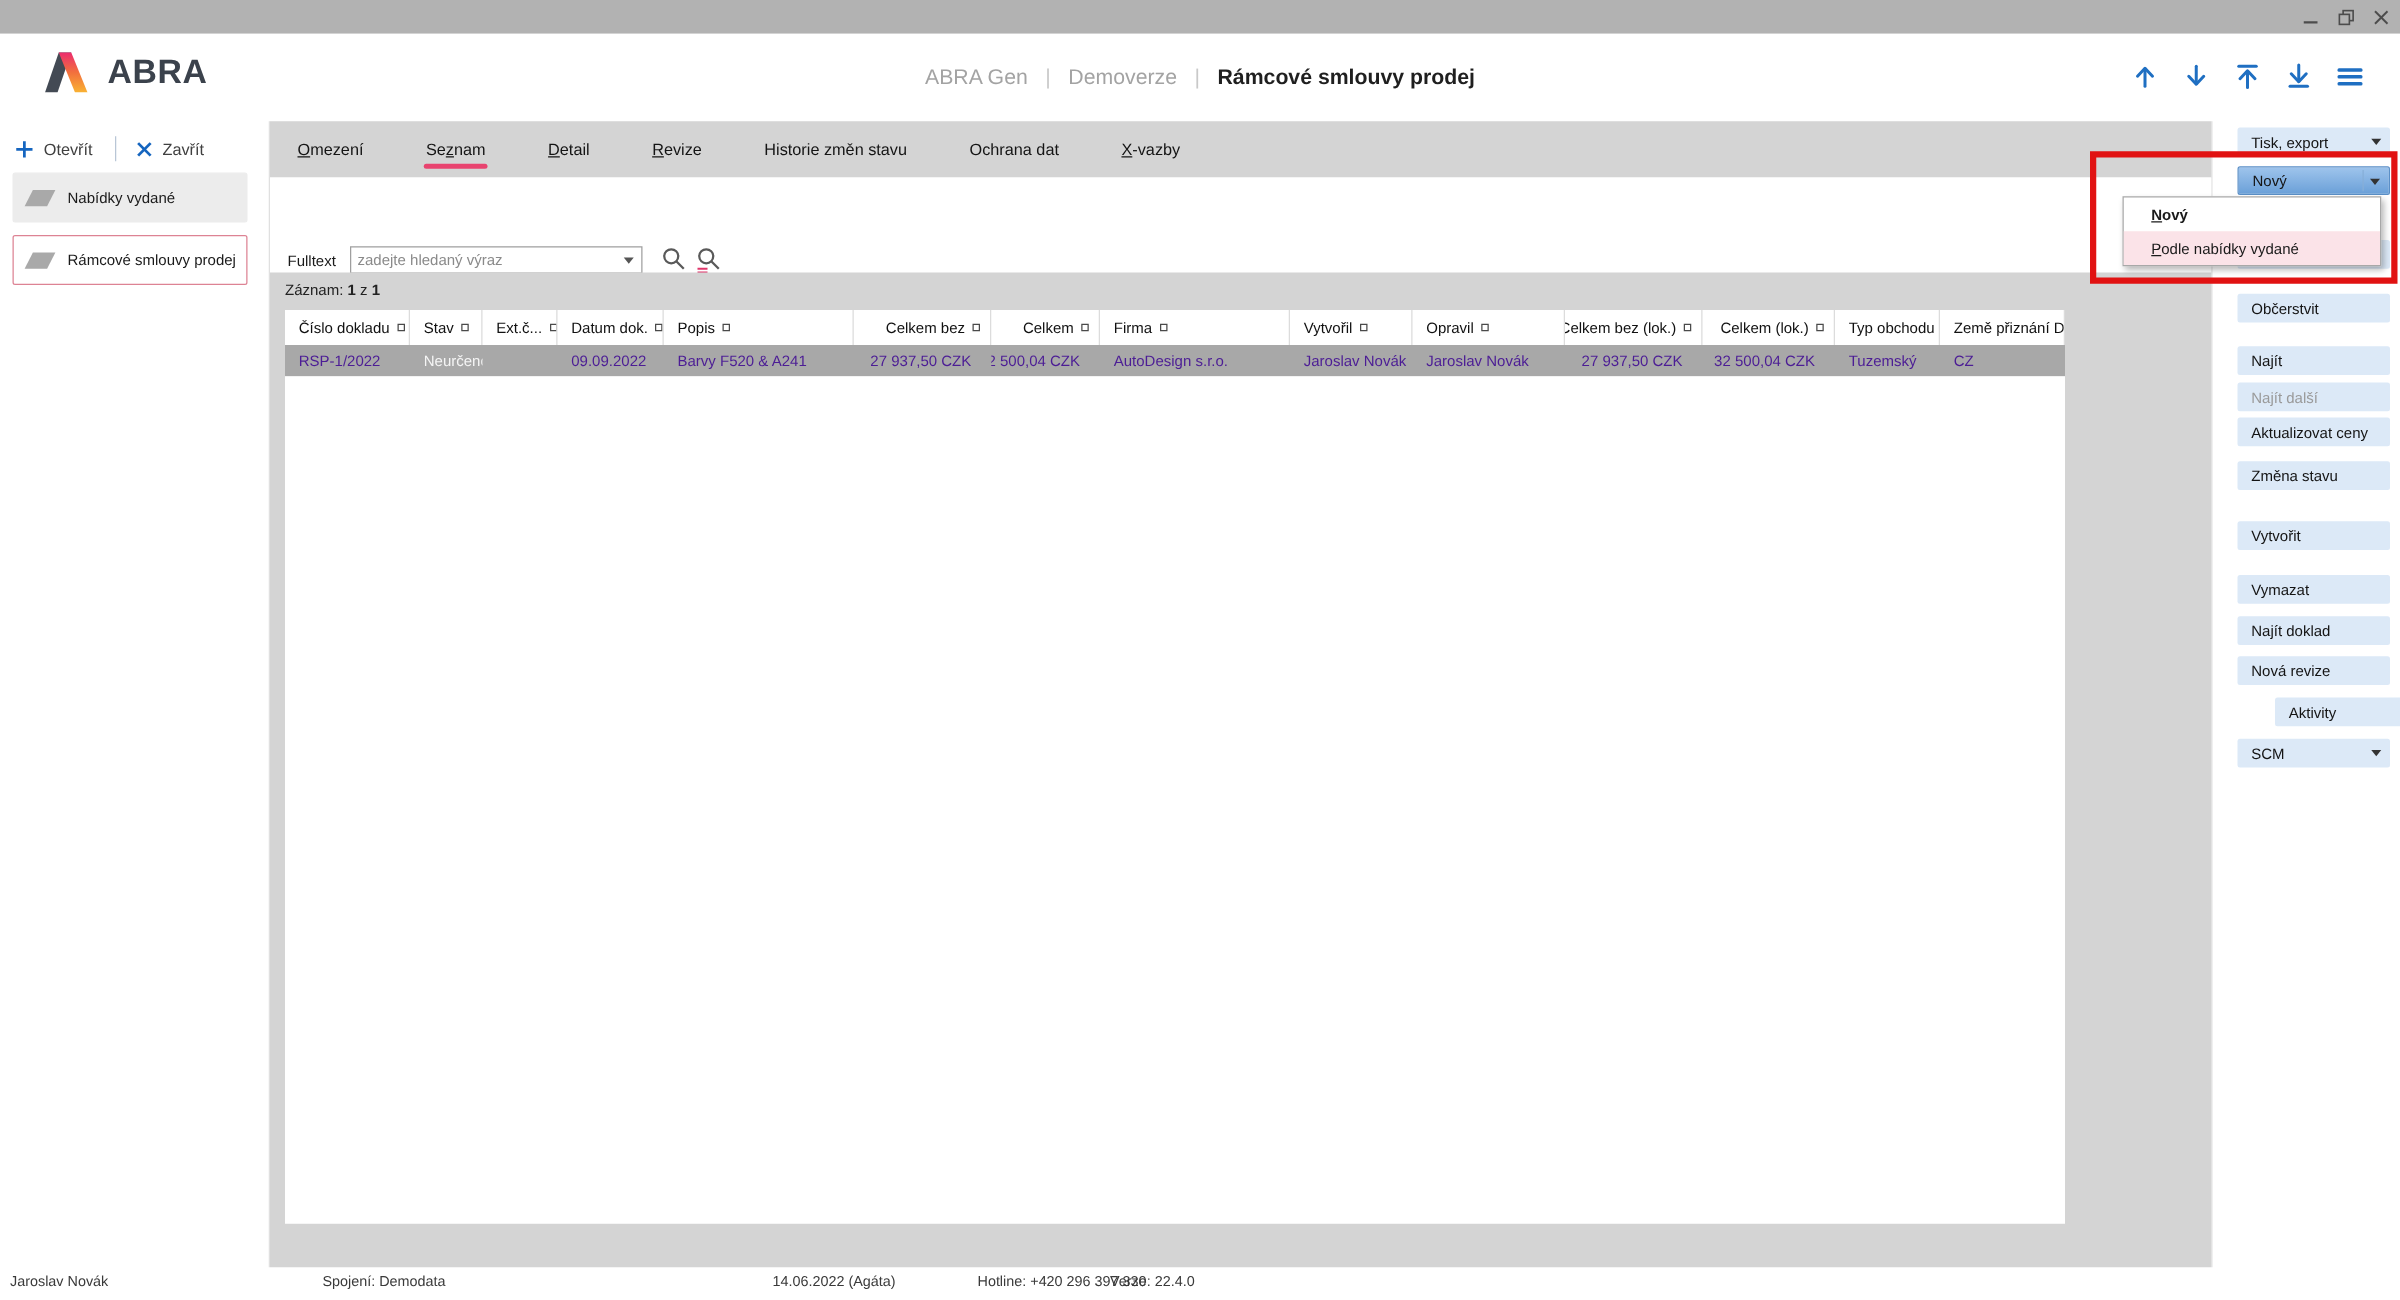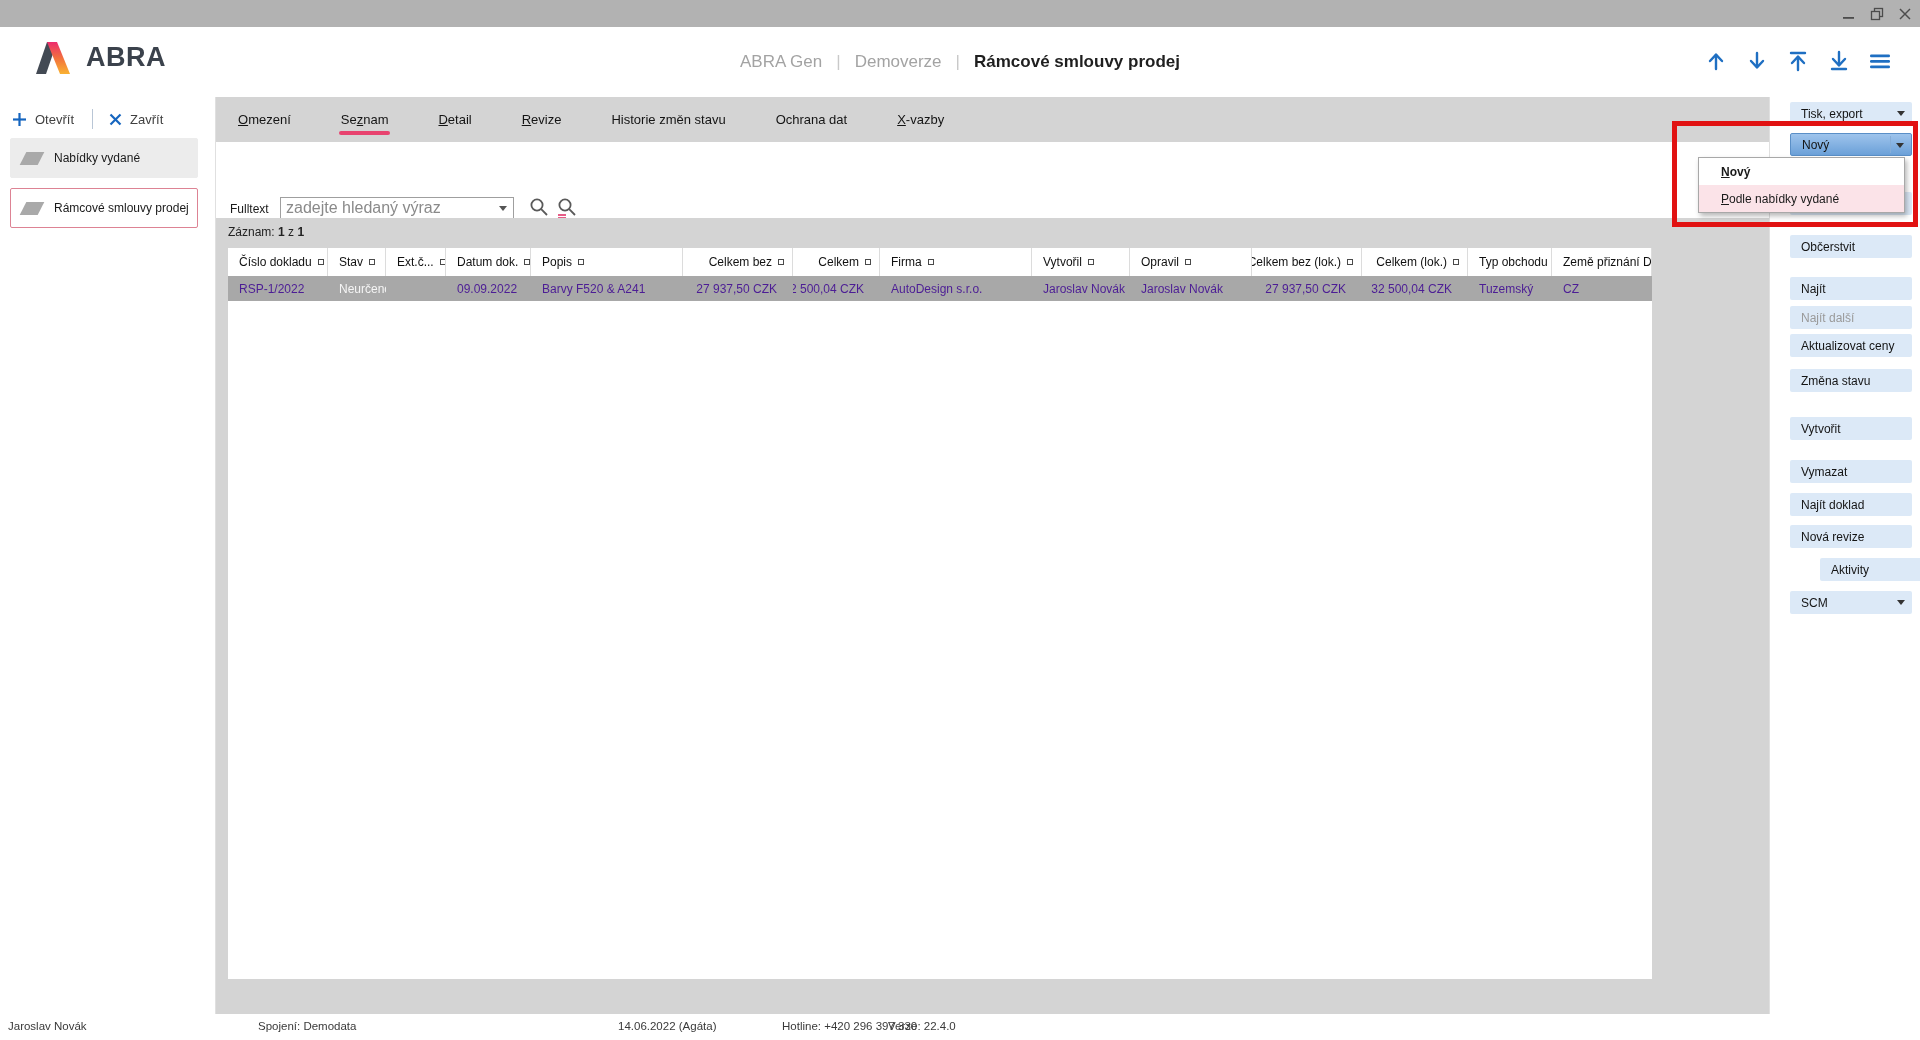--- a/index.html
+++ b/index.html
@@ -37,21 +37,21 @@
 
   
   .main { position:absolute; left:215px; top:97px; width:1555px; height:917px; background:#ffffff; border-left:1px solid #e0e0e0; border-right:1px solid #e0e0e0; }
   .tabstrip { position:absolute; left:0; top:0; width:1553px; height:45px; background:#d4d4d4; display:flex; align-items:center; gap:50px; padding-left:22px; }
   .tab { position:relative; font-size:13px; color:#141414; height:45px; display:flex; align-items:center; cursor:pointer; }
   .tab.active::after { content:""; position:absolute; left:-2px; right:-2px; bottom:7px; height:4px; background:#e8436f; border-radius:2px; }
 
   .toolbar-white { position:absolute; left:0; top:45px; width:1553px; height:76px; background:#ffffff; }
   .ft-label { position:absolute; left:14px; top:60px; font-size:12px; }
   .ft-combo { position:absolute; left:64px; top:55px; width:234px; height:22px; }
-  .ft-input { width:234px; height:22px; border:1px solid #9f9f9f; padding:0 20px 0 5px; font-size:16px; font-family:"Liberation Sans",sans-serif; color:#333; }
+  .ft-input { width:234px; height:22px; border:1px solid #9f9f9f; padding:0 20px 0 5px; font-size:12px; font-family:"Liberation Sans",sans-serif; color:#333; }
   .ft-input::placeholder { color:#8a8a8a; }
   .combo-caret { position:absolute; right:7px; top:9px; width:0; height:0; border-left:4px solid transparent; border-right:4px solid transparent; border-top:5px solid #555; pointer-events:none; }
   .ico-search { position:absolute; top:54px; cursor:pointer; }
 
   .restrict-btn { position:absolute; left:10px; top:96px; height:21px; background:#cfe1f3; border-radius:2px; display:flex; align-items:center; gap:8px; padding:0 8px; font-size:11px; cursor:pointer; }
   .restrict-caret { width:0; height:0; border-left:4px solid transparent; border-right:4px solid transparent; border-top:5px solid #333; }
   .restrict-value { position:absolute; left:106px; top:99px; font-size:12.5px; font-weight:bold; }
 
   .graybody { position:absolute; left:0; top:121px; width:1553px; height:796px; background:#d4d4d4; }
   .record { position:absolute; left:12px; top:7px; font-size:12px; color:#222;text-align:right; }

